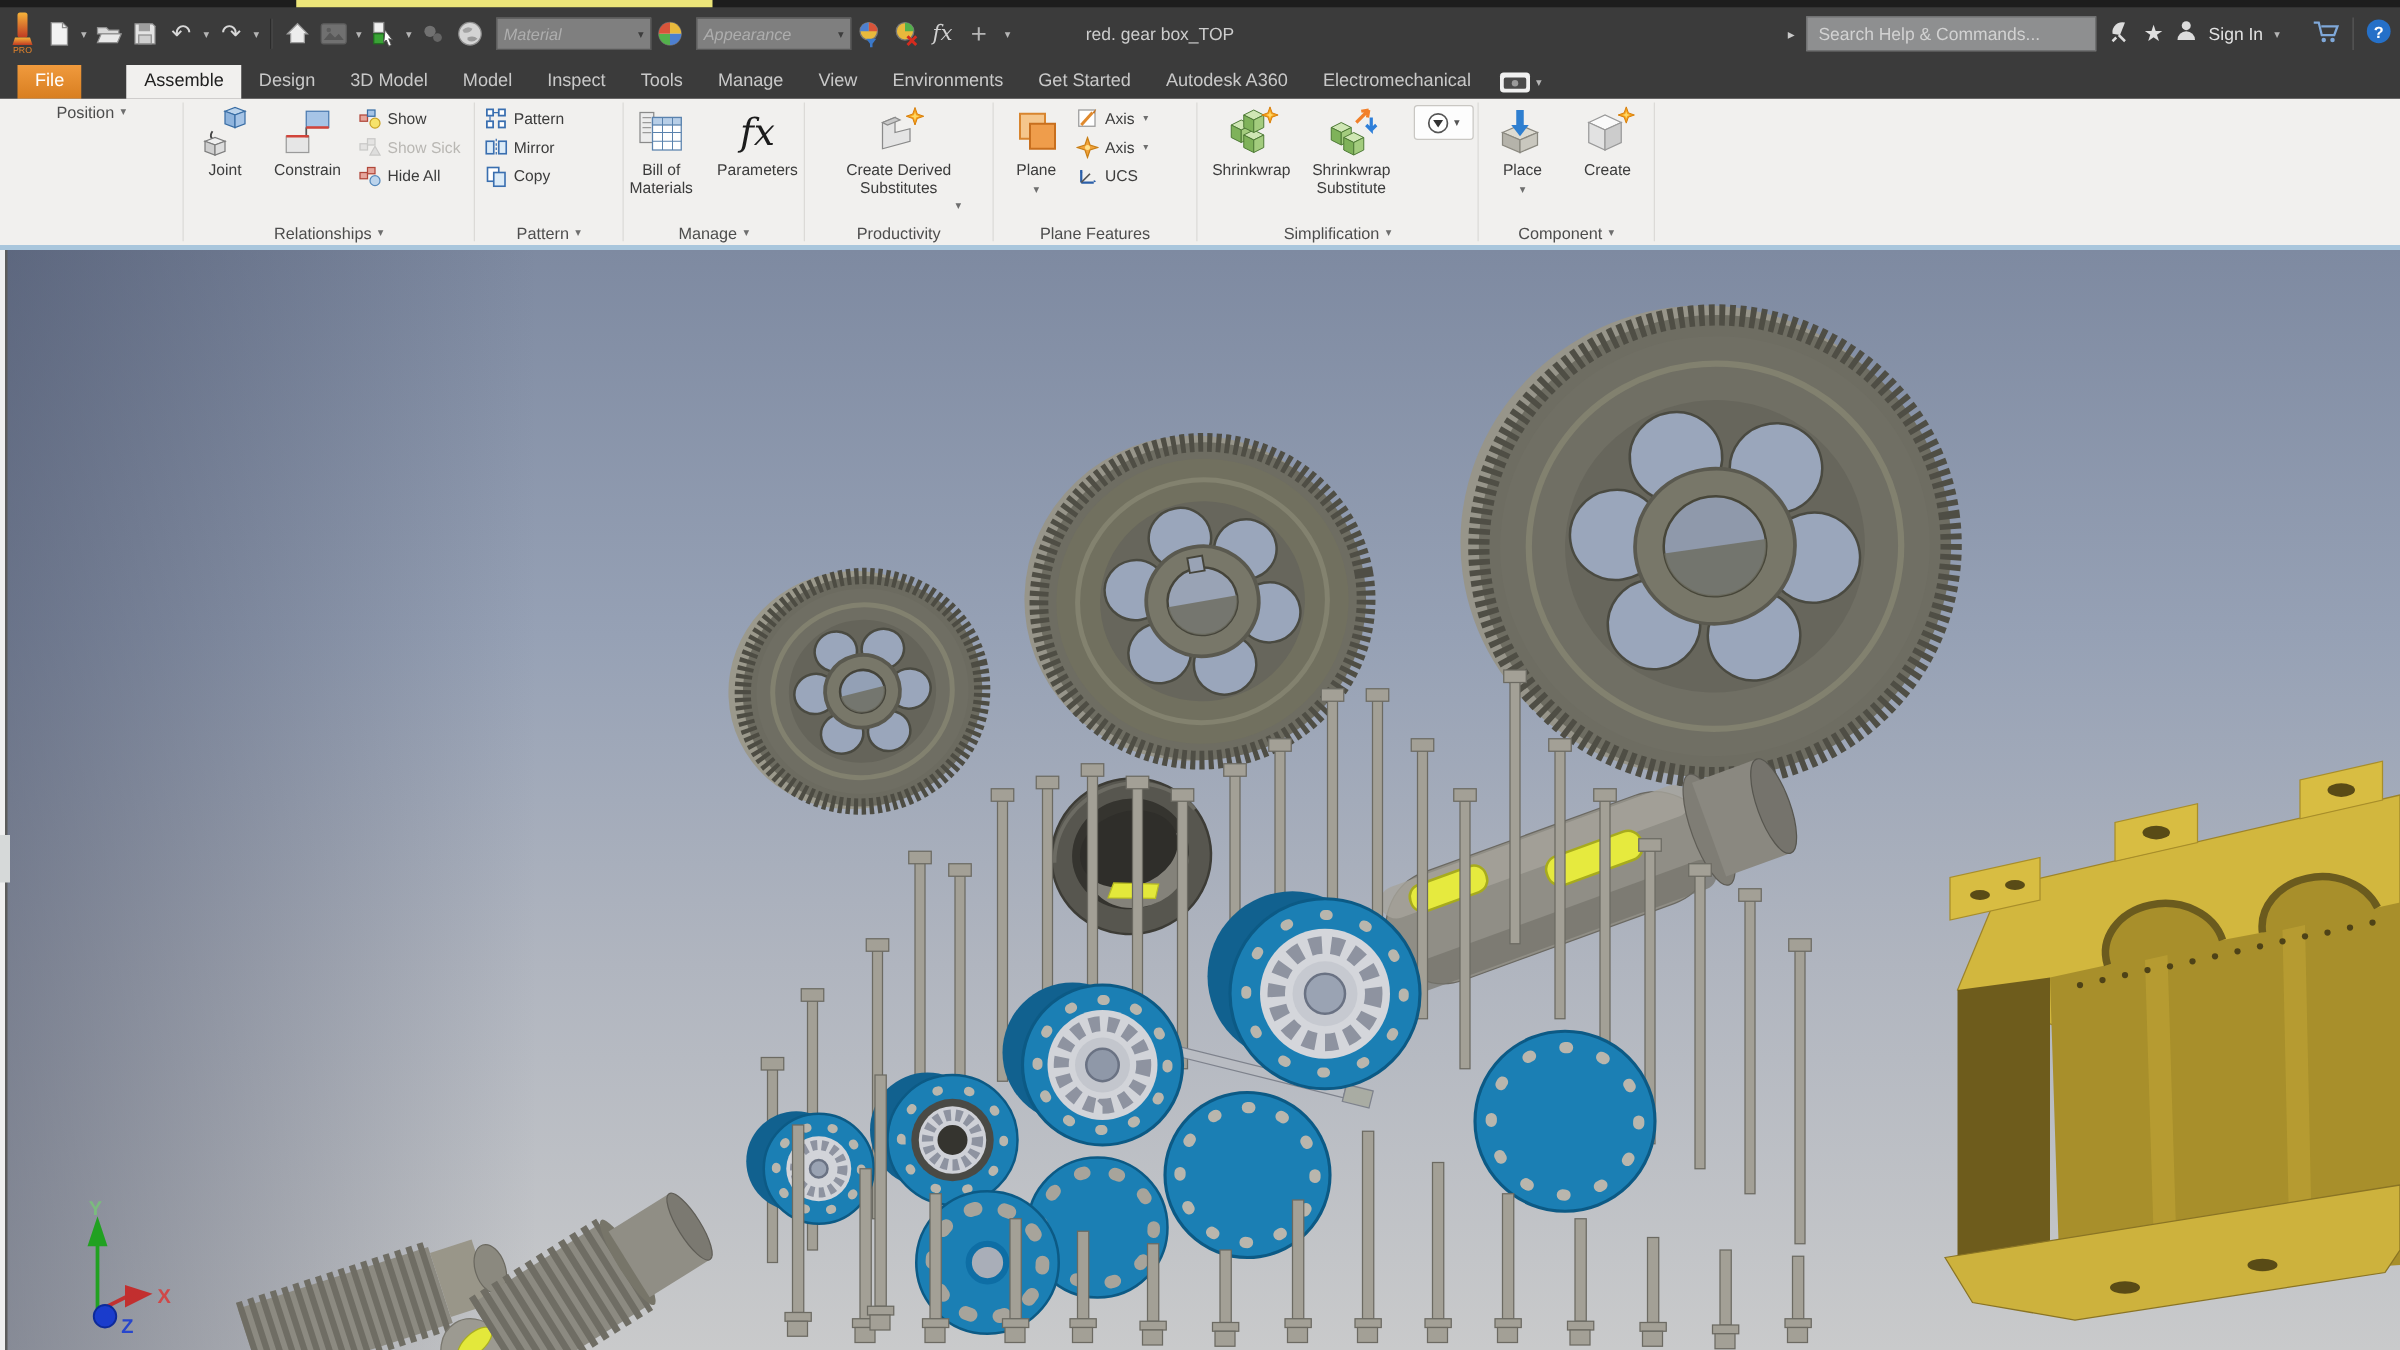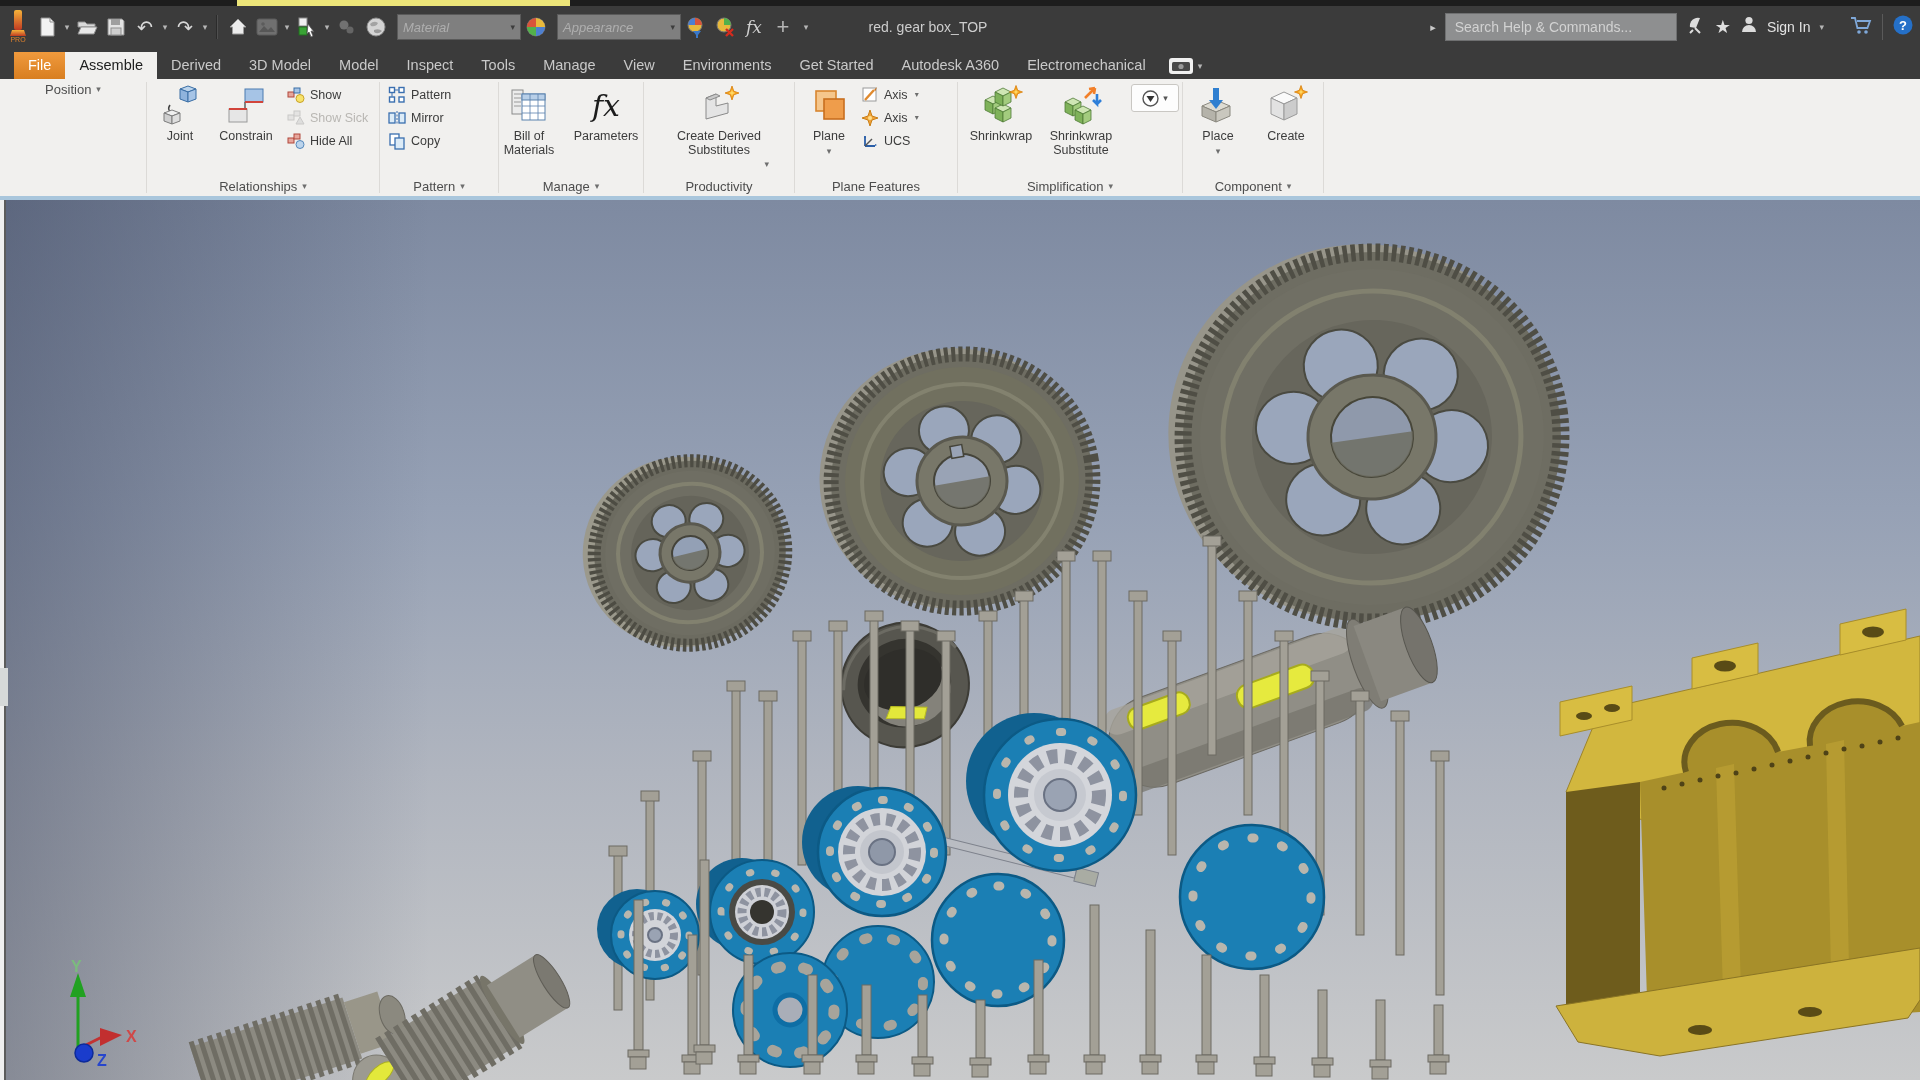--- a/index.html
+++ b/index.html
@@ -35,21 +35,21 @@
   .star-glyph{font-size:18px;color:#e0e0e0;}
   .signin{font-size:14px;color:#e2e2e2;}
   .signin-caret{font-size:9px;color:#b5b5b5;}
   .tb-sep{width:0;height:26px;border-left:1px solid #5a5a5a;}
 
   
   .tabbar{position:absolute;top:48px;left:0;width:1920px;height:31px;background:#3b3b3b;
           display:flex;align-items:flex-end;padding-left:14px;box-sizing:border-box;}
   .tab{height:27px;line-height:27px;padding:0 14px;color:#c9c9c9;font-size:14.5px;flex:none;cursor:default;}
   .tab.file{background:linear-gradient(#f09a3d,#d87e20);color:#fff;}
-  .tab.active{background:#f1f0ee;color:#202020;}
+  .tab.active{background:#f1f0ee;color:#202020;margin-left:36px;}
   .tab-extra{height:27px;display:flex;align-items:center;gap:4px;margin-left:8px;}
   .tab-extra .caret{font-size:9px;color:#b5b5b5;}
 
   
   .ribbon{position:absolute;top:79px;left:0;width:1920px;height:117px;background:#f1f0ee;
           border-bottom:4px solid #a9c6dc;display:flex;align-items:stretch;box-sizing:content-box;}
   .panel{position:relative;display:flex;flex-direction:column;flex:none;}
   .panel-body{flex:1;display:flex;align-items:flex-start;padding:3px 5px 0;}
   .panel-label{height:20px;font-size:13px;color:#4d4d4d;display:flex;align-items:center;
                justify-content:center;gap:5px;}
@@ -237,21 +237,21 @@
           <circle cx="11" cy="11" r="9.5" fill="#2570c8"></circle>
           <text x="11" y="16" text-anchor="middle" font-size="13" font-weight="bold" fill="#fff">?</text>
         </svg>
       </span>
     </div>
   </div>
 
   <div class="tabbar">
     <div class="tab file">File</div>
     <div class="tab active">Assemble</div>
-    <div class="tab">Derived</div>
+    <div class="tab">Design</div>
     <div class="tab">3D Model</div>
     <div class="tab">Model</div>
     <div class="tab">Inspect</div>
     <div class="tab">Tools</div>
     <div class="tab">Manage</div>
     <div class="tab">View</div>
     <div class="tab">Environments</div>
     <div class="tab">Get Started</div>
     <div class="tab">Autodesk A360</div>
     <div class="tab">Electromechanical</div>

